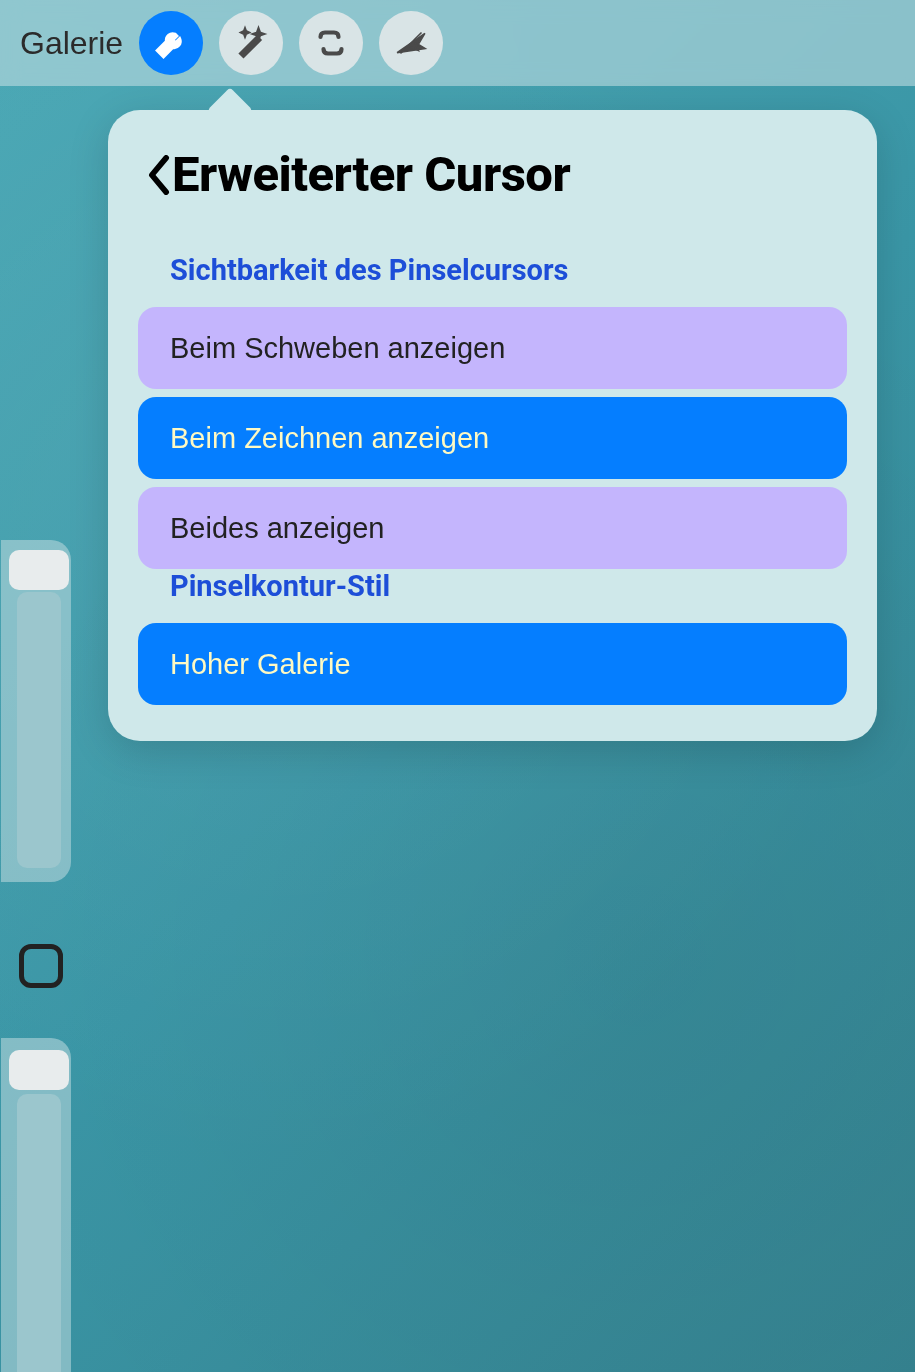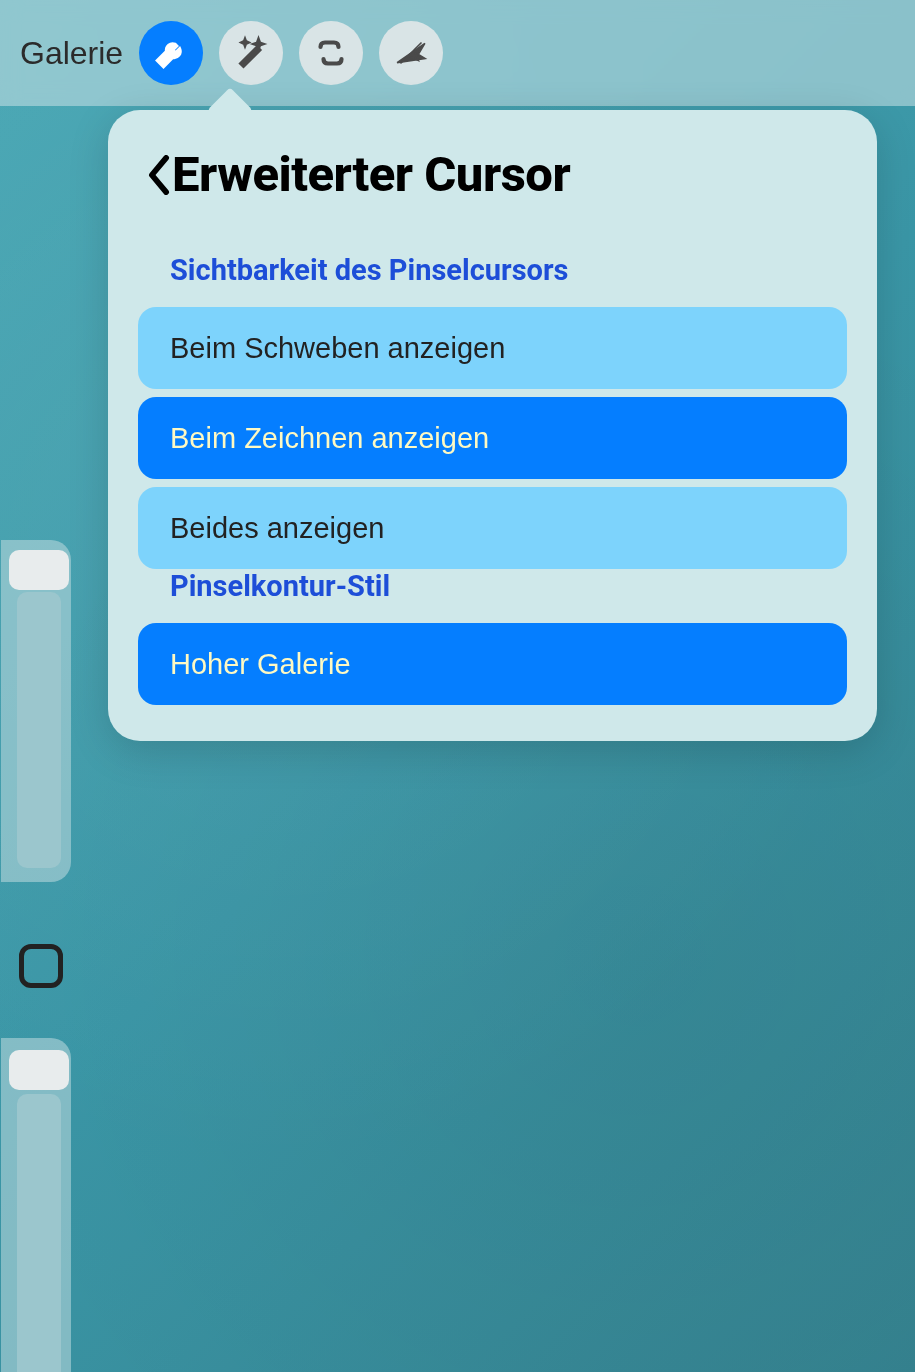--- a/index.html
+++ b/index.html
@@ -13,21 +13,21 @@
     }
     .canvas-bg {
       position: absolute;
       inset: 0;
       background: radial-gradient(circle at 30% 40%, rgba(255,255,255,0.05), transparent 60%),
                   radial-gradient(circle at 70% 70%, rgba(0,0,0,0.05), transparent 60%),
                   linear-gradient(135deg, #4ba8b5 0%, #3a96a6 50%, #35828f 100%);
     }
     .top-toolbar {
       position: relative;
-      height: 106px;
+      height: 86px;
       background: rgba(190,220,225,0.6);
       backdrop-filter: blur(10px);
       display: flex;
       align-items: center;
       padding: 0 20px;
       gap: 16px;
       z-index: 10;
     }
     .gallery-btn {
       font-size: 32px;
@@ -114,21 +114,21 @@
     }
     .option-list:last-child { margin-bottom: 0; }
     .option {
       height: 82px;
       display: flex;
       align-items: center;
       padding: 0 32px;
       border-radius: 18px;
       font-size: 29px;
       color: #222;
-      background: #7dd3fc;
+      background: #c4b5fd;
       border: none;
       text-align: left;
       cursor: pointer;
       width: 100%;
     }
     .option.selected {
       background: #057eff;
       color: #fef9c3;
     }
     .side-controls {

